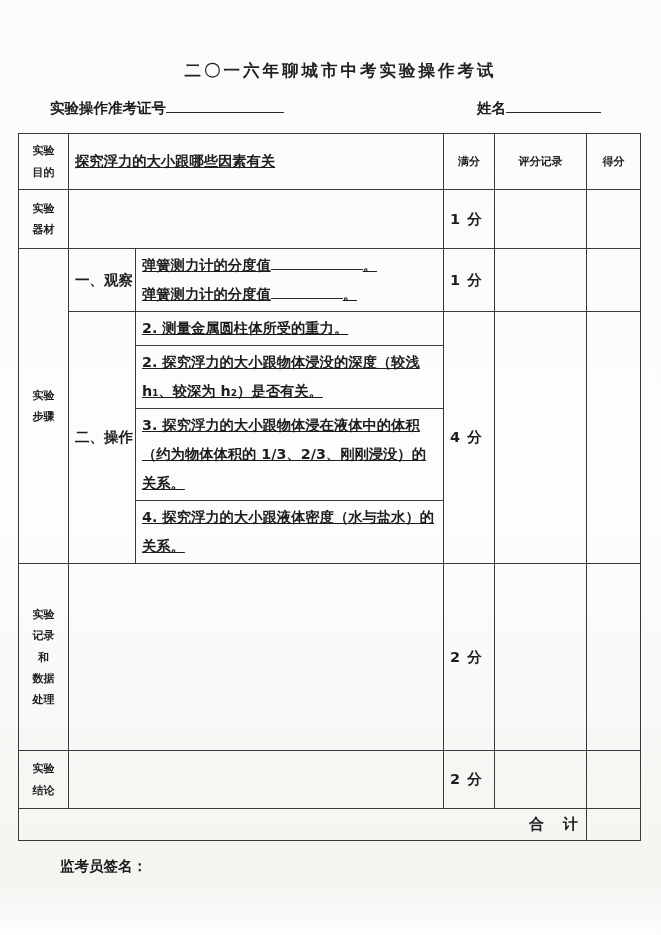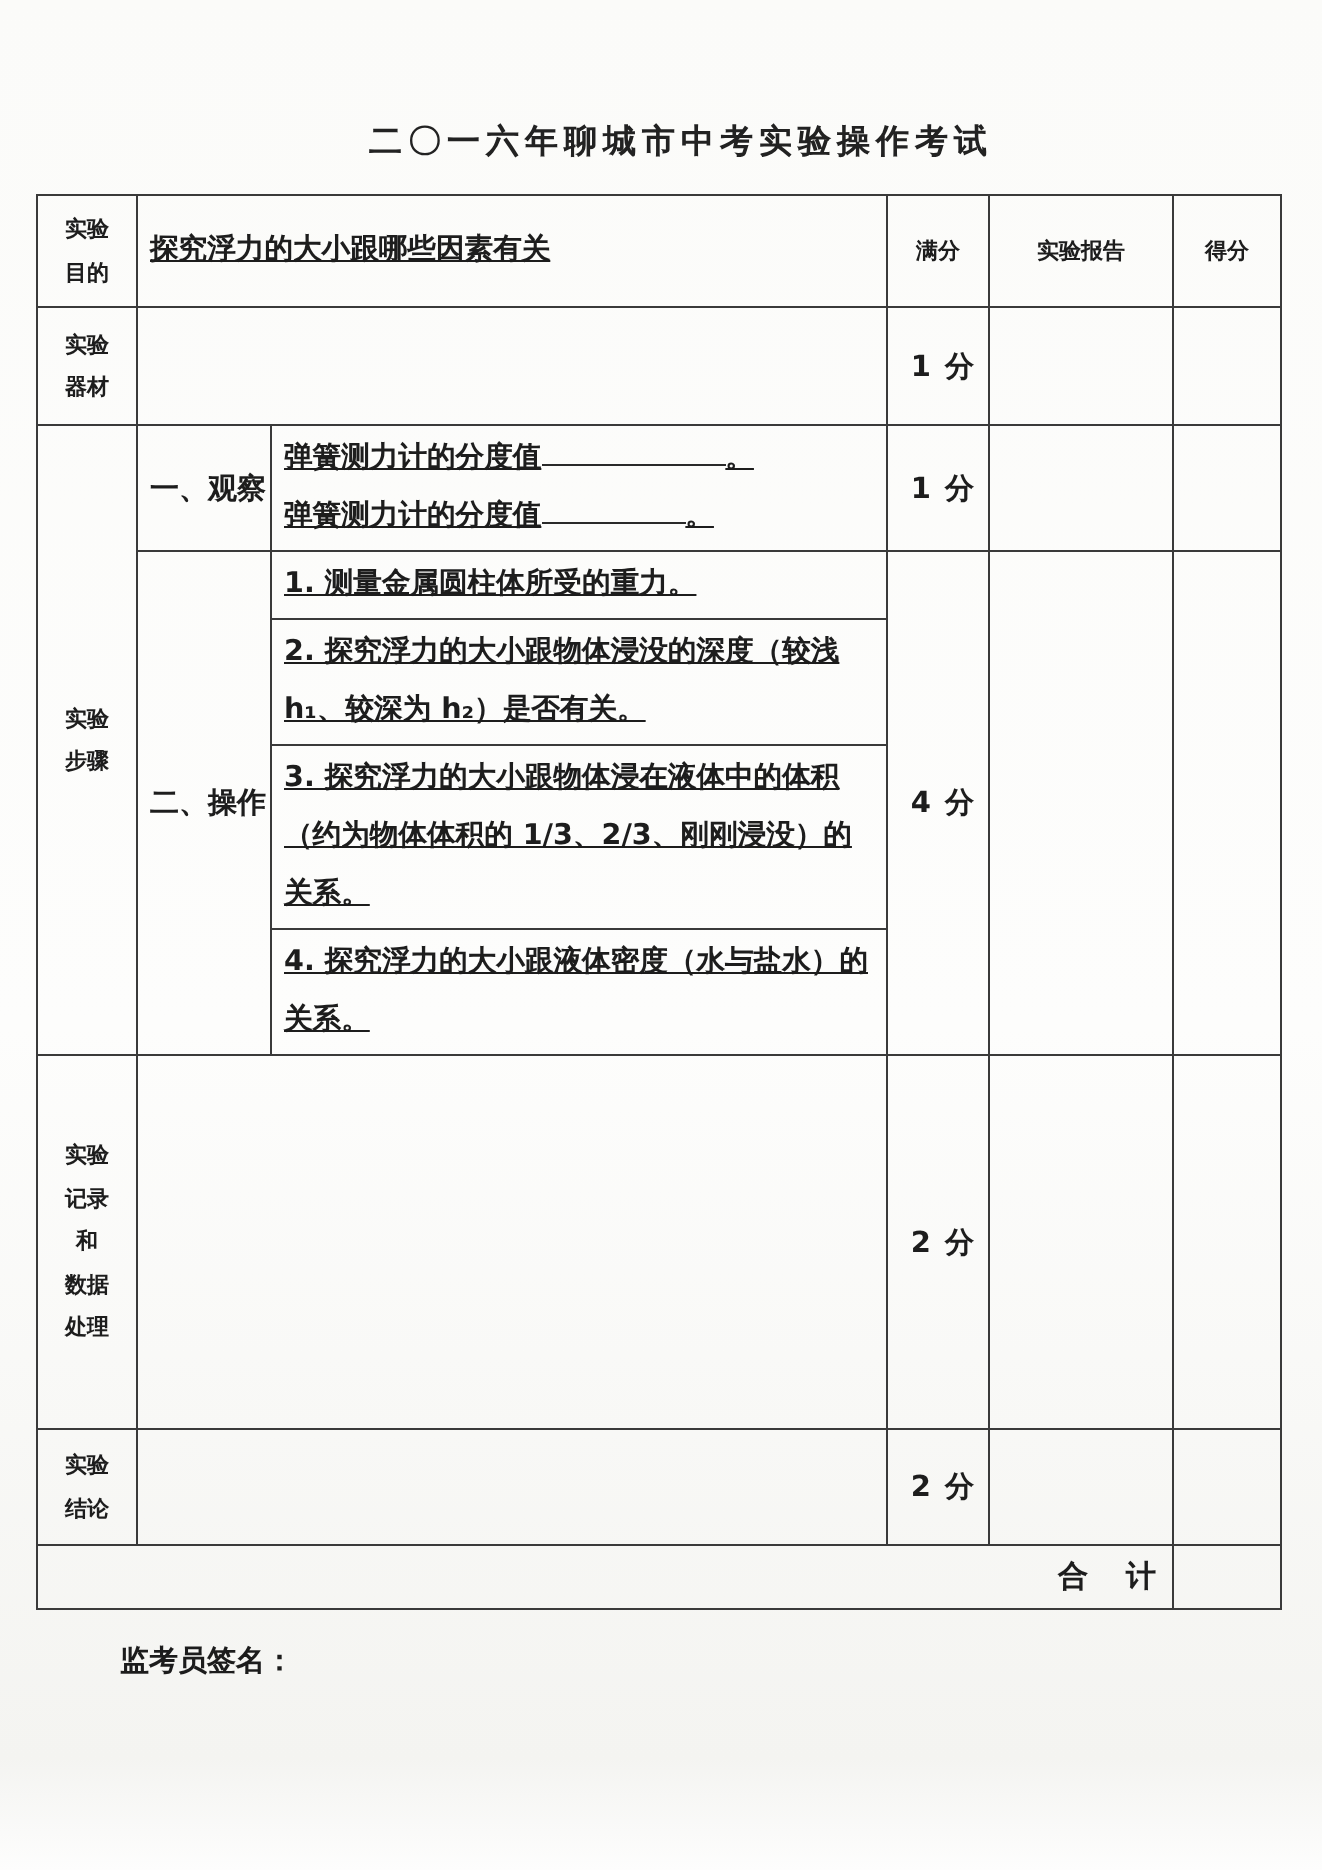--- a/index.html
+++ b/index.html
@@ -45,21 +45,21 @@
   td.lab{
     text-align:center;font-weight:700;font-size:11px;
     white-space:pre-line;line-height:1.95;
     padding:2px 2px;
   }
   td.sub-lab{
     text-align:center;font-weight:700;font-size:14.5px;
     padding:2px 2px;white-space:nowrap;
   }
   td.score-val{
-    text-align:right;font-weight:700;font-size:14.5px;
+    text-align:left;font-weight:700;font-size:14.5px;
     letter-spacing:1px;white-space:nowrap;
   }
   td.content{
     text-align:left;padding:2px 8px 2px 10px;
     line-height:29px;
     text-decoration:underline;
   }
   td.total-cell{
     text-align:right;font-weight:700;font-size:15px;
     letter-spacing:2px;
@@ -70,38 +70,46 @@
   }
   .observe-line{white-space:nowrap;}
 </style>
 </head>
 <body>
 
 <div class="page">
 
   <div class="title1">二〇一六年聊城市中考实验操作考试</div>
 
+  <div class="info-row">
+    <div>
+      <span>实验操作准考证号</span><span class="blank w118"></span>
+    </div>
+    <div>
+      <span>姓名</span><span class="blank w95"></span>
+    </div>
+  </div>
 
   <table class="form">
     <colgroup>
       <col style="width:50px">
         <col style="width:67px">
         <col style="width:308px">
       <col style="width:51px">
         <col style="width:92px">
         <col style="width:54px">
     </colgroup>
 
     <tbody>
         <tr style="height:56px">
       <td class="lab">实验
 目的</td>
       <td colspan="2" class="content">探究浮力的大小跟哪些因素有关</td>
       <td class="lab">满分</td>
-      <td class="lab">实验报告</td>
+      <td class="lab">评分记录</td>
       <td class="lab">得分</td>
     </tr>
 
     <tr style="height:59px">
       <td class="lab">实验
 器材</td>
       <td colspan="2" class="content"></td>
       <td class="score-val">1 分</td>
       <td></td>
       <td></td>
@@ -115,21 +123,21 @@
         <div class="observe-line"><span>弹簧测力计的分度值</span><span class="blank w92"></span><span>。</span></div>
         <div class="observe-line"><span>弹簧测力计的分度值</span><span class="blank w72"></span><span>。</span></div>
       </td>
       <td class="score-val">1 分</td>
       <td></td>
       <td></td>
     </tr>
 
     <tr style="height:33px">
       <td class="sub-lab" rowspan="4">二、操作</td>
-      <td class="content">1. 测量金属圆柱体所受的重力。</td>
+      <td class="content">2. 测量金属圆柱体所受的重力。</td>
       <td class="score-val" rowspan="4">4 分</td>
       <td rowspan="4"></td>
       <td rowspan="4"></td>
     </tr>
     <tr style="height:62px">
       <td class="content">2. 探究浮力的大小跟物体浸没的深度（较浅 h₁、较深为 h₂）是否有关。</td>
     </tr>
     <tr style="height:60px">
       <td class="content">3. 探究浮力的大小跟物体浸在液体中的体积（约为物体体积的 1/3、2/3、刚刚浸没）的关系。</td>
     </tr>

